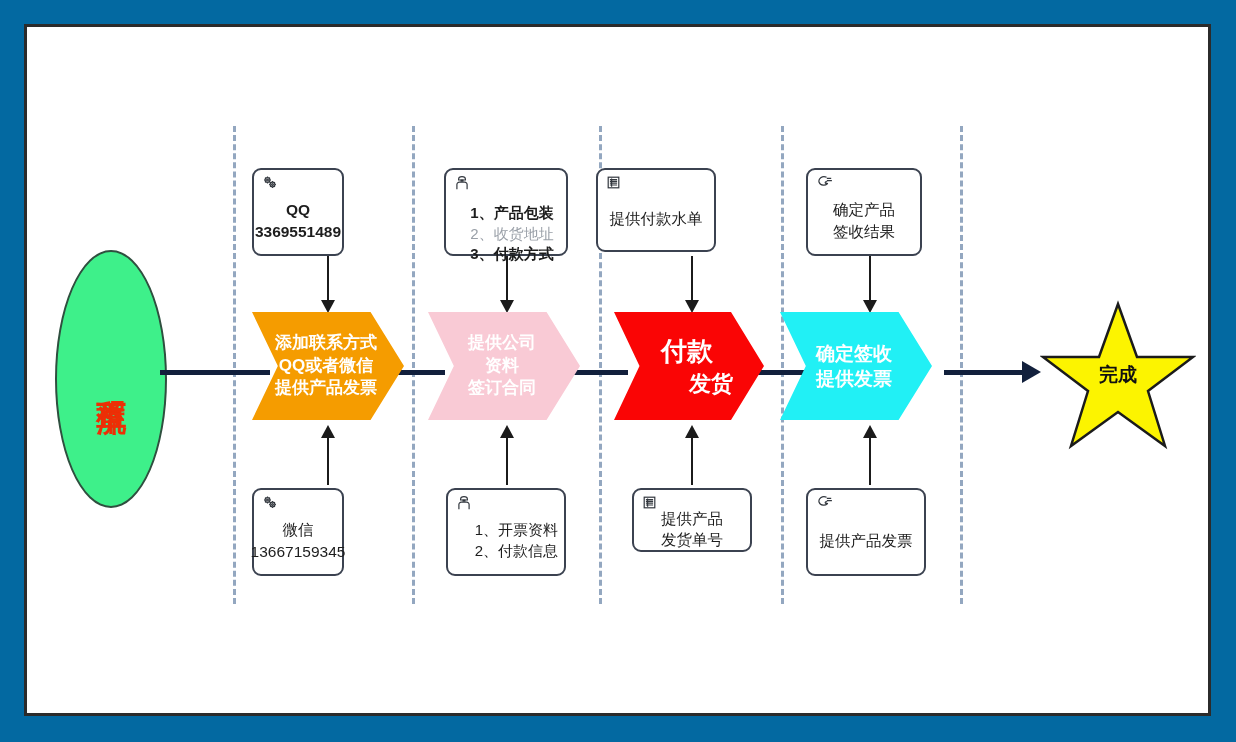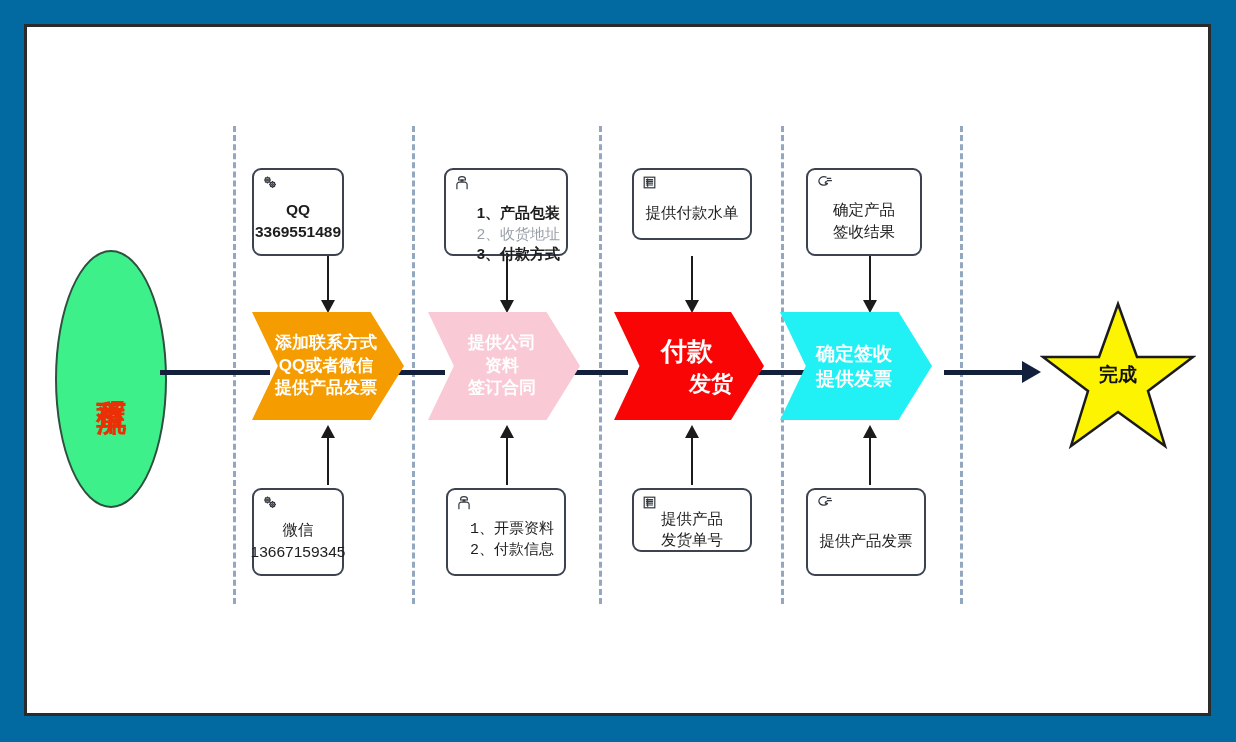--- a/index.html
+++ b/index.html
@@ -82,22 +82,22 @@
   .note-line {
     font-size: 15.5px;
     line-height: 1.38;
     color: #1d1d1d;
     white-space: nowrap;
     text-align: center;
   }
   .note-line.bold { font-weight: bold; }
   .note-line.gray { color: #9aa0a8; }
   .note-line.num  { font-size: 15px; }
-  .note-body.left-align { align-items: flex-end; padding-left: 12px; margin-top: 12px; }
-  .note-body.left-align2 { align-items: flex-start; padding-left: 16px; font-family: Liberation Mono, monospace; }
+  .note-body.left-align { align-items: center; padding-left: 12px; margin-top: 12px; }
+  .note-body.left-align2 { align-items: flex-end; padding-left: 16px; }
   
   .chevron {
     position: absolute;
     top: 312px;
     height: 108px;
     display: flex;
     flex-direction: column;
     align-items: center;
     justify-content: center;
     clip-path: polygon(0% 0%, 78% 0%, 100% 50%, 78% 100%, 0% 100%, 17% 50%);
@@ -276,21 +276,21 @@
           <path d="M2.9 14.2v-4.6a2.4 2.4 0 0 1 2.4-2.4h5.4a2.4 2.4 0 0 1 2.4 2.4v4.6"></path>
         </g>
       </svg>
     </div>
     <div class="note-body left-align2">
       <div class="note-line num">1、开票资料</div>
       <div class="note-line num">2、付款信息</div>
     </div>
   </div>
 
-  <div class="note-box" style="left:632px; top:168px; width:120px; height:72px;">
+  <div class="note-box" style="left:596px; top:168px; width:120px; height:84px;">
     <div class="note-icon">
       <svg width="15" height="15" viewBox="0 0 15 15">
         <g fill="none" stroke="#33383f" stroke-width="1.2">
           <rect x="2.2" y="2.2" width="10.6" height="10.6"></rect>
           <path d="M3.9 4.6h7.2M3.9 6.4h7.2M3.9 8.2h7.2M3.9 10h7.2M5.6 3.4v8.4"></path>
         </g>
       </svg>
     </div>
     <div class="note-body">
       <div class="note-line">提供付款水单</div>

